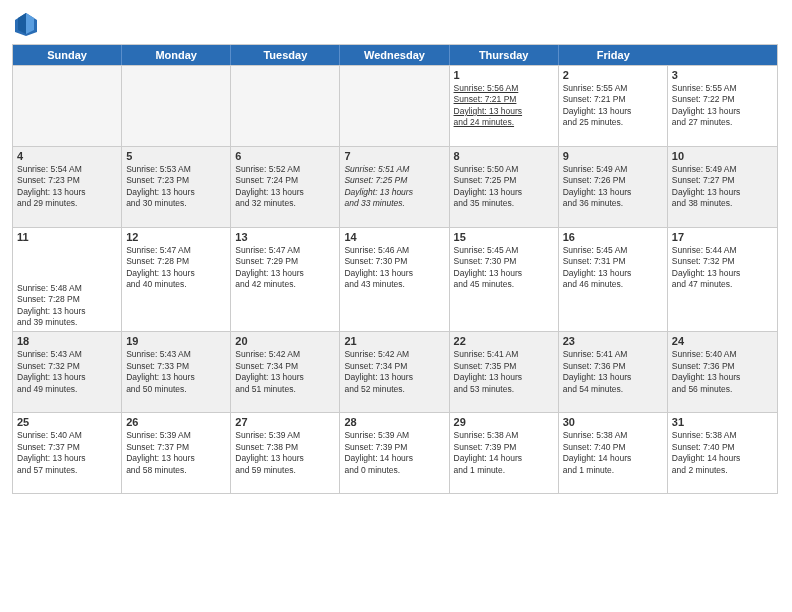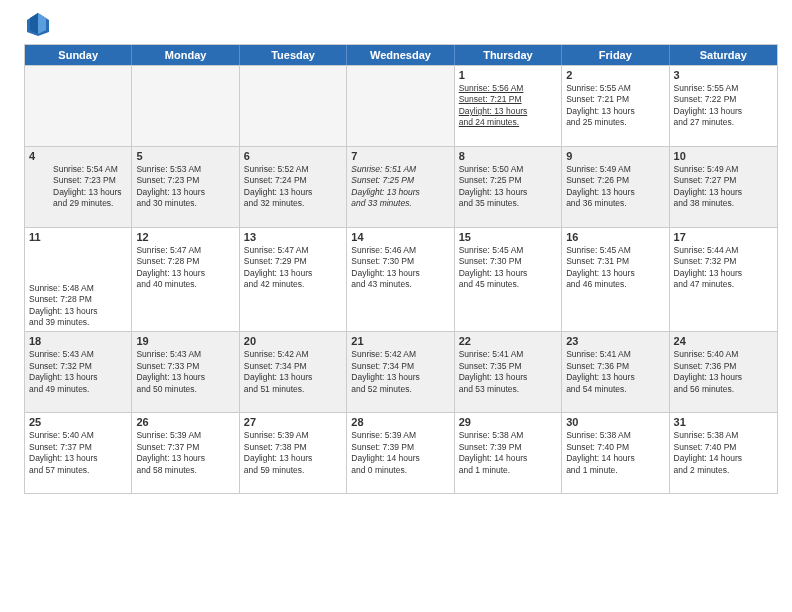--- a/index.html
+++ b/index.html
@@ -6,21 +6,21 @@
     body {
       width: 792px;
       height: 612px;
       font-family: Arial, Helvetica, sans-serif;
       background: #fff;
       overflow: hidden;
     }
     .page {
       width: 792px;
       height: 504px;
-      padding: 10px 14px 10px 24px;
+      padding: 10px 14px 10px 12px;
       display: flex;
       flex-direction: column;
     }
     .header {
       display: flex;
       justify-content: space-between;
       align-items: flex-start;
       margin-bottom: 6px;
     }
     .logo {
@@ -139,21 +139,20 @@
   </div>
 
   <div class="calendar">
     <div class="cal-header-row">
     <div class="cal-header-cell">Sunday</div>
         <div class="cal-header-cell">Monday</div>
         <div class="cal-header-cell">Tuesday</div>
         <div class="cal-header-cell">Wednesday</div>
         <div class="cal-header-cell">Thursday</div>
         <div class="cal-header-cell">Friday</div>
-        <div class="cal-header-cell">Saturday</div>
       </div>
     <div class="cal-body">
     <div class="cal-week">
           <div class="cal-cell empty"></div>
           <div class="cal-cell empty"></div>
           <div class="cal-cell empty"></div>
           <div class="cal-cell empty"></div>
           <div class="cal-cell">
             <div class="day-num">1</div>
             <div class="day-info" style="white-space: pre-line; text-decoration: underline;">Sunrise: 5:56 AM
@@ -172,21 +171,21 @@
             <div class="day-num">3</div>
             <div class="day-info" style="white-space: pre-line;">Sunrise: 5:55 AM
 Sunset: 7:22 PM
 Daylight: 13 hours
 and 27 minutes.</div>
           </div>
         </div>
         <div class="cal-week">
           <div class="cal-cell shaded">
             <div class="day-num">4</div>
-            <div class="day-info" style="white-space: pre-line; margin-left: 24px;">Sunrise: 5:54 AM
+            <div class="day-info" style="white-space: pre-line;">Sunrise: 5:54 AM
 Sunset: 7:23 PM
 Daylight: 13 hours
 and 29 minutes.</div>
           </div>
           <div class="cal-cell shaded">
             <div class="day-num">5</div>
             <div class="day-info" style="white-space: pre-line;">Sunrise: 5:53 AM
 Sunset: 7:23 PM
 Daylight: 13 hours
 and 30 minutes.</div>

